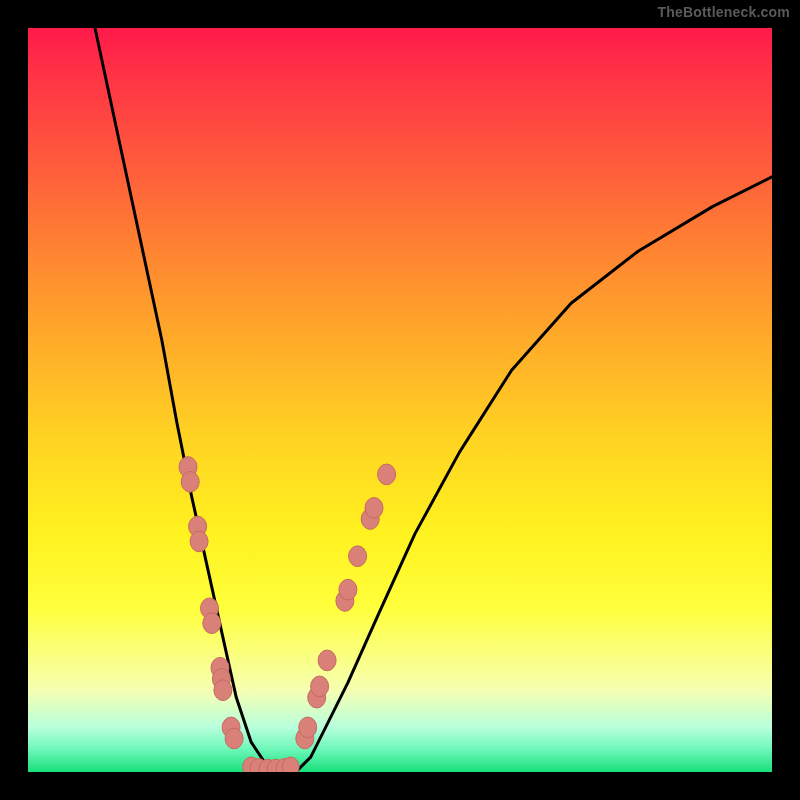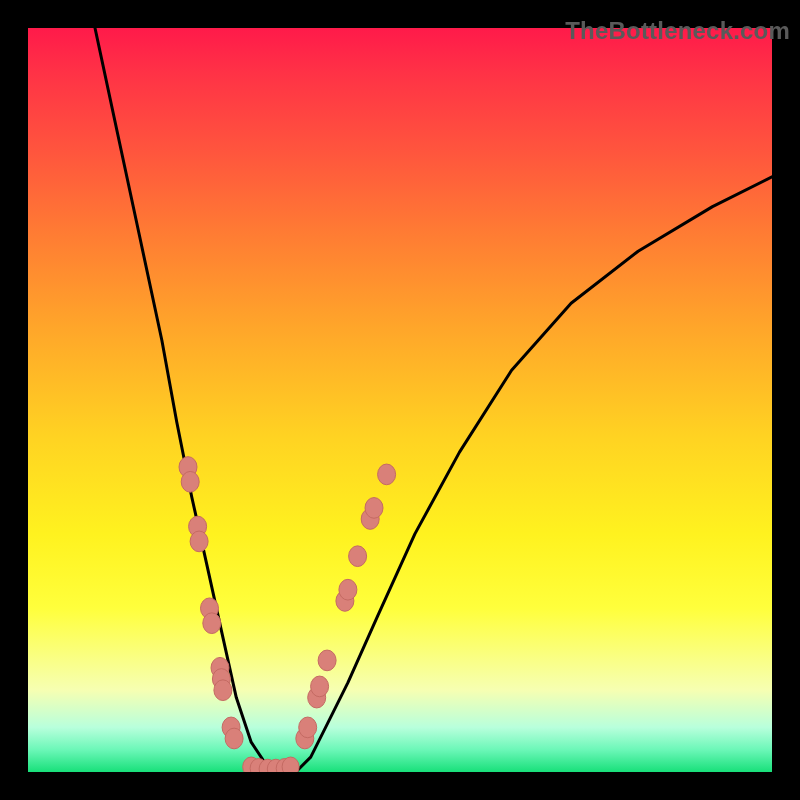--- a/index.html
+++ b/index.html
@@ -29,25 +29,24 @@
       #b8ffdc 94%,
       #6cf7b8 97%,
       #18e07a 100%
     );
   }
   .watermark {
     position: absolute;
     top: 4px;
     right: 10px;
     font-family: Arial, Helvetica, sans-serif;
-    font-size: 24px;
+    font-size: 14px;
     font-weight: 600;
     color: #5a5a5a;
     letter-spacing: 0.2px;
-    margin-top: 13px;
   }
   svg.curve {
     position: absolute;
     top: 0; left: 0;
     width: 744px; height: 744px;
   }
 </style>
 </head>
 <body>
 

